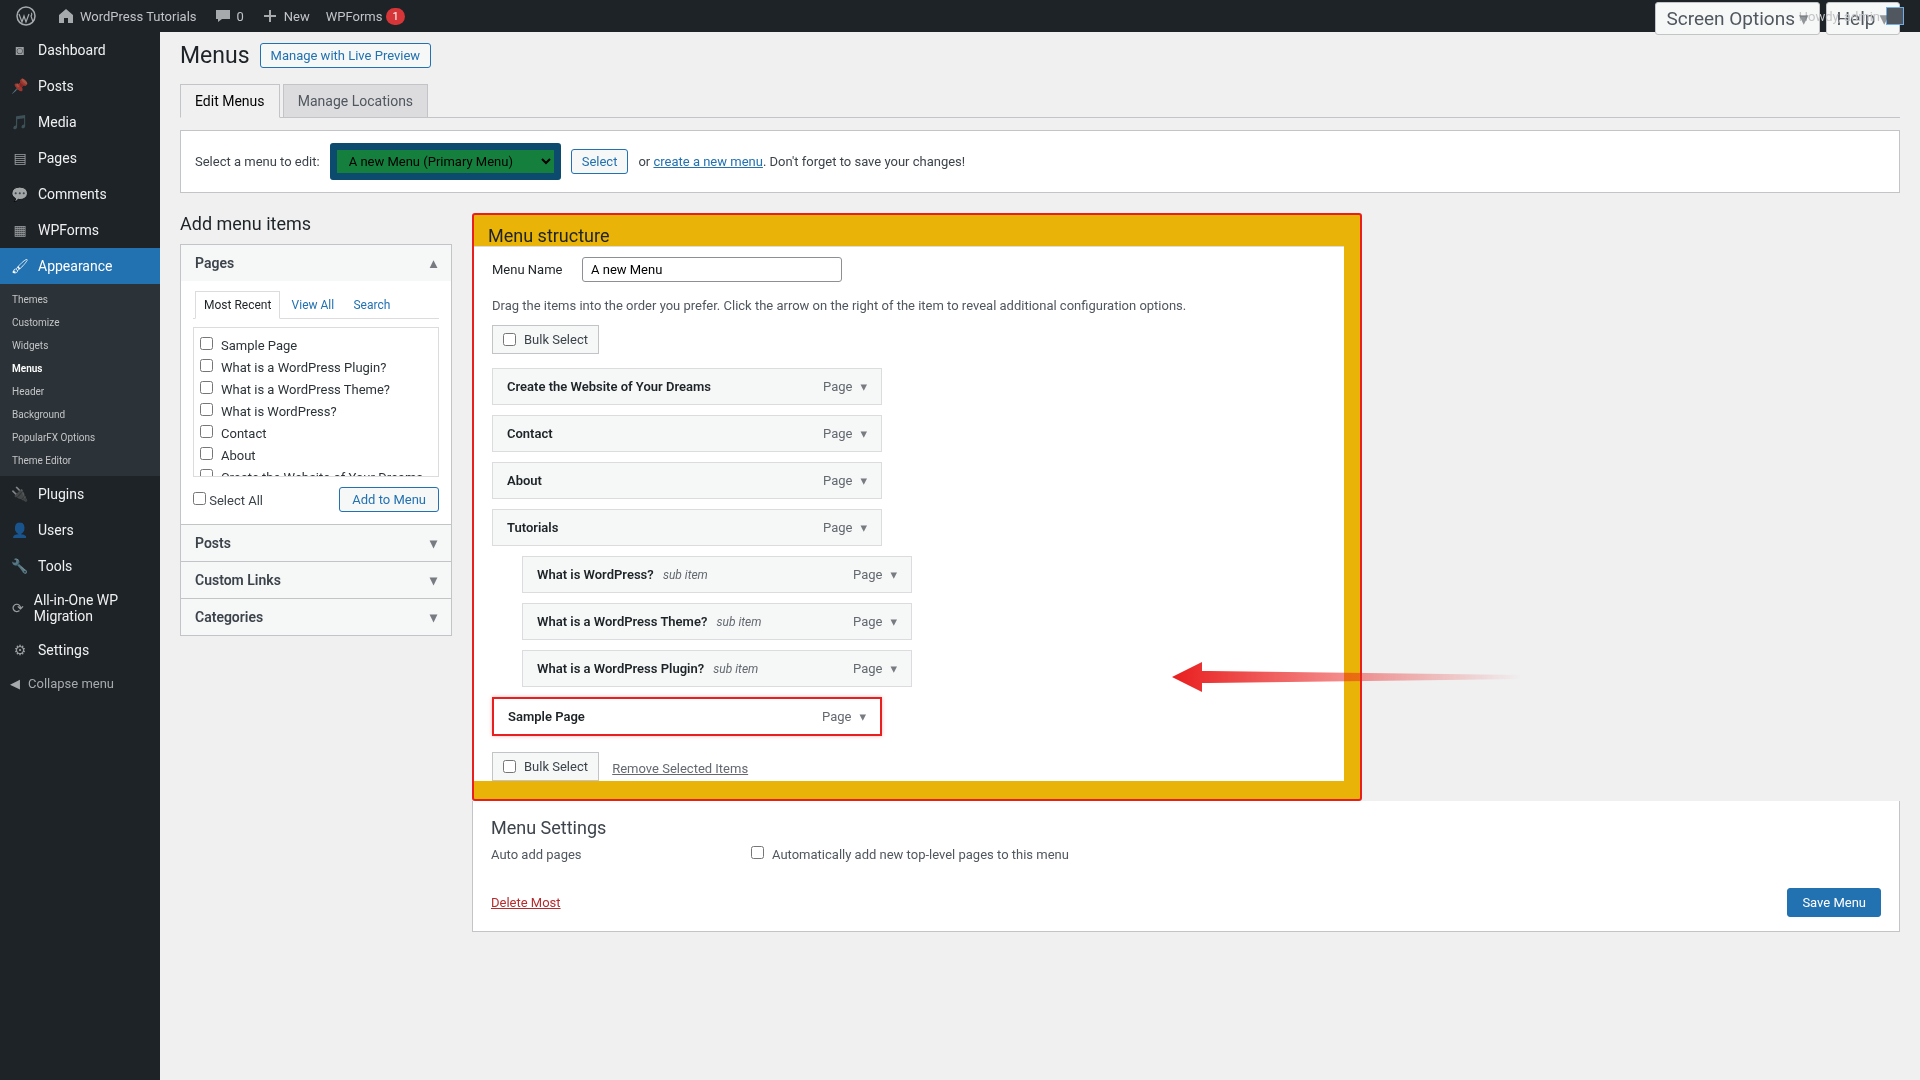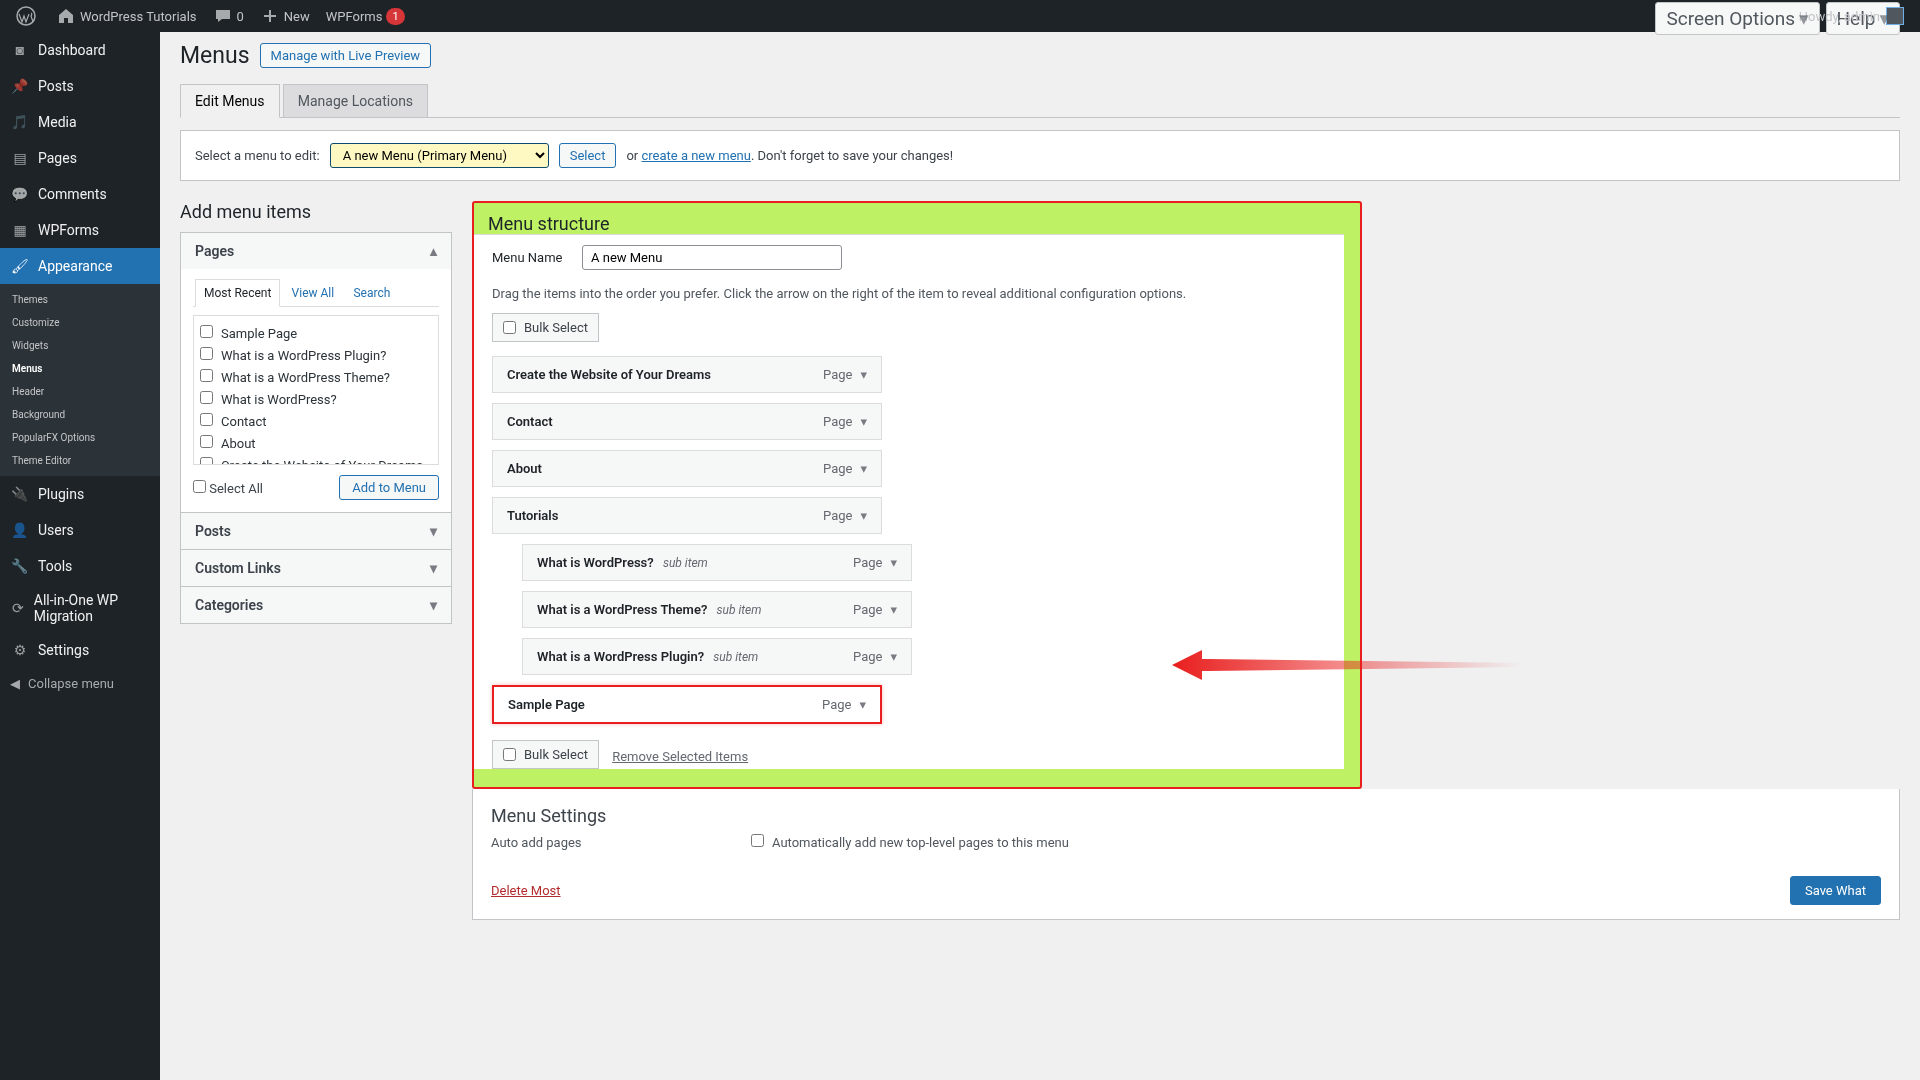--- a/index.html
+++ b/index.html
@@ -33,21 +33,21 @@
 .btn-outline { border:1px solid #2271b1; color:#2271b1; background:#f6f7f7; padding:4px 10px; font-size:13px; border-radius:3px; cursor:pointer; }
 .top-buttons { float:right; display:flex; gap:6px; margin-top:-40px; }
 .top-buttons .tab-btn { border:1px solid #c3c4c7; background:#f6f7f7; color:#50575e; padding:4px 10px; font-size:19px; border-radius:3px; cursor:pointer; }
 .top-buttons .tab-btn .tri { margin-left:4px; opacity:.6; }
 
 .nav-tab-wrapper { border-bottom:1px solid #c3c4c7; margin-top:15px; }
 .nav-tab { display:inline-block; padding:8px 14px; border:1px solid #c3c4c7; border-bottom:none; background:#dcdcde; color:#50575e; font-size:14px; margin-bottom:-1px; cursor:pointer; }
 .nav-tab.active { background:#f0f0f1; color:#000; border-bottom:1px solid #f0f0f1; }
 
 .menu-select-bar { border:1px solid #c3c4c7; background:#fff; padding:12px 14px; margin-top:12px; font-size:13px; display:flex; align-items:center; gap:10px; }
-.menu-select-bar select { padding:3px 24px 3px 8px; border:1px solid #0c4a6e; border-radius:3px; background:#fef9c3; font-size:13px; }
+.menu-select-bar select { padding:3px 24px 3px 8px; border:7px solid #0c4a6e; border-radius:3px; background:#15803d; font-size:13px; }
 .menu-select-bar .link { color:#2271b1; text-decoration:underline; cursor:pointer; }
 
 .two-col { display:flex; gap:0; margin-top:20px; align-items:flex-start; }
 .col-left { width:272px; }
 .col-right { flex:1; margin-left:20px; }
 
 h2.sec-title { font-size:18px; font-weight:400; color:#1d2327; margin-bottom:10px; }
 
 
 .accordion { border:1px solid #c3c4c7; margin-bottom:0; }
@@ -64,21 +64,21 @@
 .page-list label { display:block; padding:3px 0; cursor:pointer; color:#2c3338; }
 .page-list input[type=checkbox] { margin-right:8px; }
 
 .acc-foot { display:flex; justify-content:space-between; align-items:center; margin-top:10px; }
 .acc-foot label { font-size:13px; }
 .btn { border:1px solid #2271b1; color:#2271b1; background:#f6f7f7; padding:4px 12px; font-size:13px; border-radius:3px; cursor:pointer; }
 .btn-primary { background:#2271b1; color:#fff; border:1px solid #2271b1; padding:6px 14px; font-size:13px; border-radius:3px; cursor:pointer; }
 
 
 .menu-frame { border:1px solid #c3c4c7; background:#fff; }
-.highlight-box { border:2px solid #e91e1e; border-radius:3px; padding:0 16px 18px 0; margin-bottom:0; background:#bef264; }
+.highlight-box { border:2px solid #e91e1e; border-radius:3px; padding:0 16px 18px 0; margin-bottom:0; background:#eab308; }
 .highlight-box h2.sec-title { padding:10px 14px 0 14px; margin-bottom:0; }
 .mn-row { padding:10px 18px; display:flex; align-items:center; }
 .mn-row label.name-lbl { width:90px; color:#1d2327; }
 .mn-row input.text { width:260px; padding:4px 8px; border:1px solid #8c8f94; border-radius:3px; font-size:13px; }
 .instr { padding:6px 18px 12px 18px; color:#50575e; font-size:13px; }
 .bulk-row { margin:0 18px 14px 18px; display:inline-flex; align-items:center; border:1px solid #c3c4c7; padding:6px 10px; background:#f6f7f7; font-size:13px; cursor:pointer; }
 .bulk-row input { margin-right:8px; }
 
 .menu-items { padding:0 18px; }
 .mi { width:390px; border:1px solid #dcdcde; background:#f6f7f7; padding:10px 14px; margin-bottom:10px; display:flex; align-items:center; cursor:move; }
@@ -370,19 +370,19 @@
         <div class="menu-frame" style="margin-top:0; border-top:0;">
           <div class="menu-settings">
             <h2>Menu Settings</h2>
             <div class="ms-row">
               <span class="ms-label">Auto add pages</span>
               <label><input type="checkbox" style=""><span>Automatically add new top-level pages to this menu</span></label>
             </div>
           </div>
           <div class="menu-footer">
             <span class="delete-link">Delete Most</span>
-            <button class="btn-primary">Save What</button>
+            <button class="btn-primary">Save Menu</button>
           </div>
         </div>
       </div>
     </div>
   </div>
 </div>
 
 </body></html>

